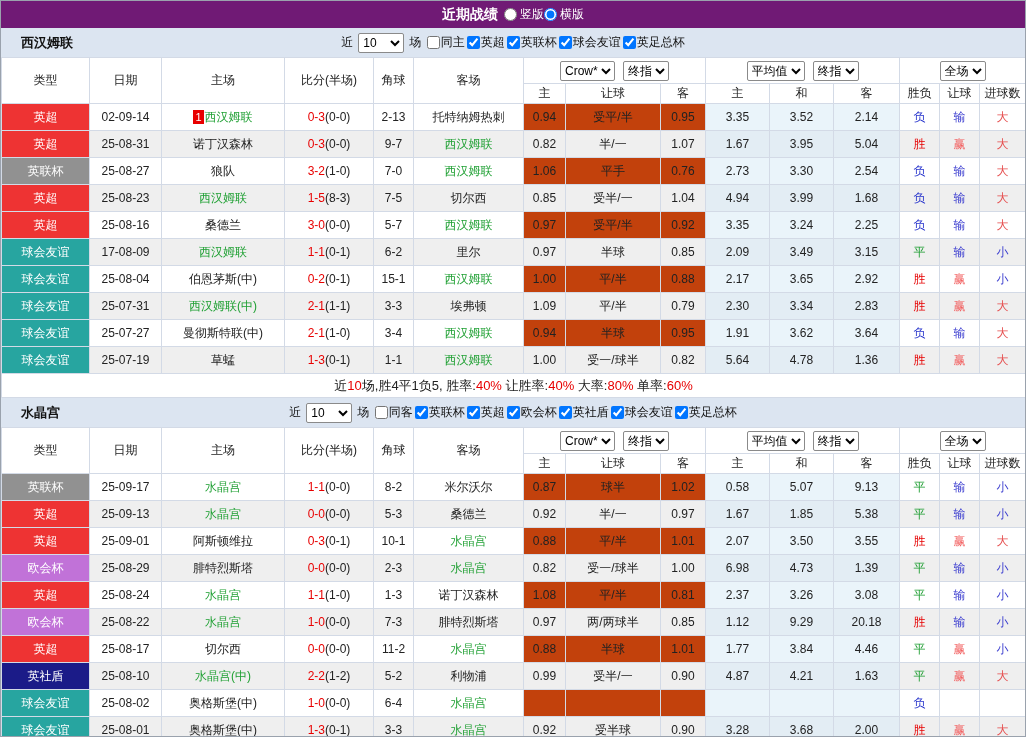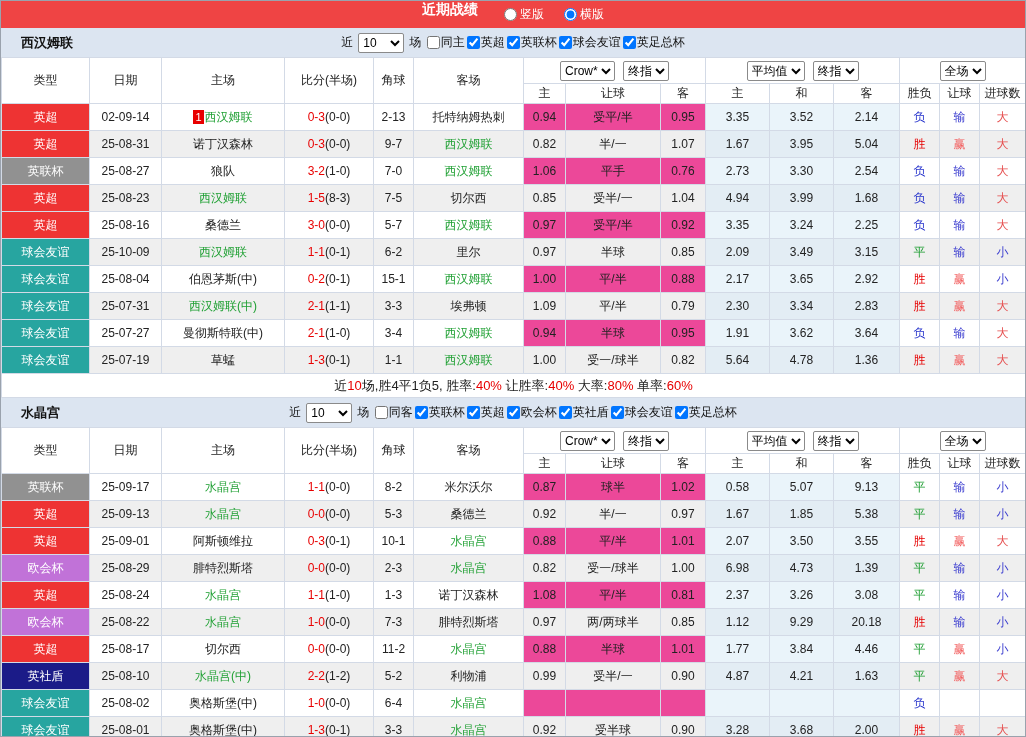--- a/index.html
+++ b/index.html
@@ -2,22 +2,22 @@
 <html><head>
 <meta charset="utf-8">
 <style>
   html,body{margin:0;padding:0;background:#fff;}
   .page{
     width:1026px;height:737px;box-sizing:border-box;border:1px solid #9aa2ad;
     font-family:"Liberation Sans","DejaVu Sans",sans-serif;color:#222;
     display:flex;flex-direction:column;overflow:hidden;background:#fff;
   }
   .titlebar{
-    height:27px;flex:0 0 27px;background:#ef4444;color:#fff;
-    display:flex;justify-content:center;gap:20px;font-size:13px;
+    height:27px;flex:0 0 27px;background:#701a75;color:#fff;
+    display:flex;align-items:center;justify-content:center;gap:0;font-size:13px;
   }
   .titlebar .ttl{font-weight:bold;font-size:14px;margin-right:6px;}
   .titlebar label{display:flex;align-items:center;gap:3px;font-size:12px;}
   .titlebar input{margin:0;width:13px;height:13px;}
   .filterbar{
     height:29px;flex:0 0 29px;background:#dce5f1;position:relative;
     display:flex;align-items:center;justify-content:center;font-size:12px;color:#111;
   }
   .team-label{position:absolute;left:20px;font-weight:bold;font-size:13px;color:#111;}
   .fwrap{display:flex;align-items:center;gap:2px;}
@@ -29,21 +29,21 @@
   }
   select.cnt{width:46px;margin:0 3px;}
   table{border-collapse:collapse;table-layout:fixed;width:1024px;font-size:12px;}
   th,td{border:1px solid #d3dae6;text-align:center;padding:0 1px;overflow:hidden;white-space:nowrap;}
   thead th{font-weight:normal;color:#222;background:#fff;}
   tr.drop th{height:25px;}
   tr.drop .grp{display:flex;align-items:center;justify-content:center;gap:8px;}
   tr.sub th{height:19px;}
   tbody td{height:26px;}
   tr.even td{background:#efefef;}
-  tr.odd td.odds{background:#ec4899;}
+  tr.odd td.odds{background:#c2410c;}
   td.avg{background:#eaf4fa;}
   tr.even td.avg{background:#e3edf4;}
   td.type-cell{color:#fff;}
   .team-green{color:#1fa033;}
   .score-ft{color:#e80000;}
   .badge1{display:inline-block;background:#e80000;color:#fff;padding:0 2px;font-size:11px;line-height:14px;margin-right:1px;}
   tr.summary td{height:23px;font-size:13px;background:#fff;color:#222;}
   .red{color:#e80000;}
 </style>
 </head>
@@ -227,21 +227,21 @@
             <td class="odds">0.92</td>
             <td class="avg">3.35</td>
             <td class="avg">3.24</td>
             <td class="avg">2.25</td>
             <td style="color: rgb(38, 51, 204);">负</td>
             <td style="color: rgb(58, 60, 207);">输</td>
             <td style="color: rgb(230, 80, 80);">大</td>
           </tr>
           <tr class="even">
             <td class="type-cell" style="background: rgb(39, 165, 160);">球会友谊</td>
-            <td>25-10-09</td>
+            <td>17-08-09</td>
             <td><span class="team-green">西汉姆联</span></td>
             <td><span class="score-ft">1-1</span><span>(0-1)</span></td>
             <td>6-2</td>
             <td><span>里尔</span></td>
             <td class="odds">0.97</td>
             <td class="odds">半球</td>
             <td class="odds">0.85</td>
             <td class="avg">2.09</td>
             <td class="avg">3.49</td>
             <td class="avg">3.15</td>

